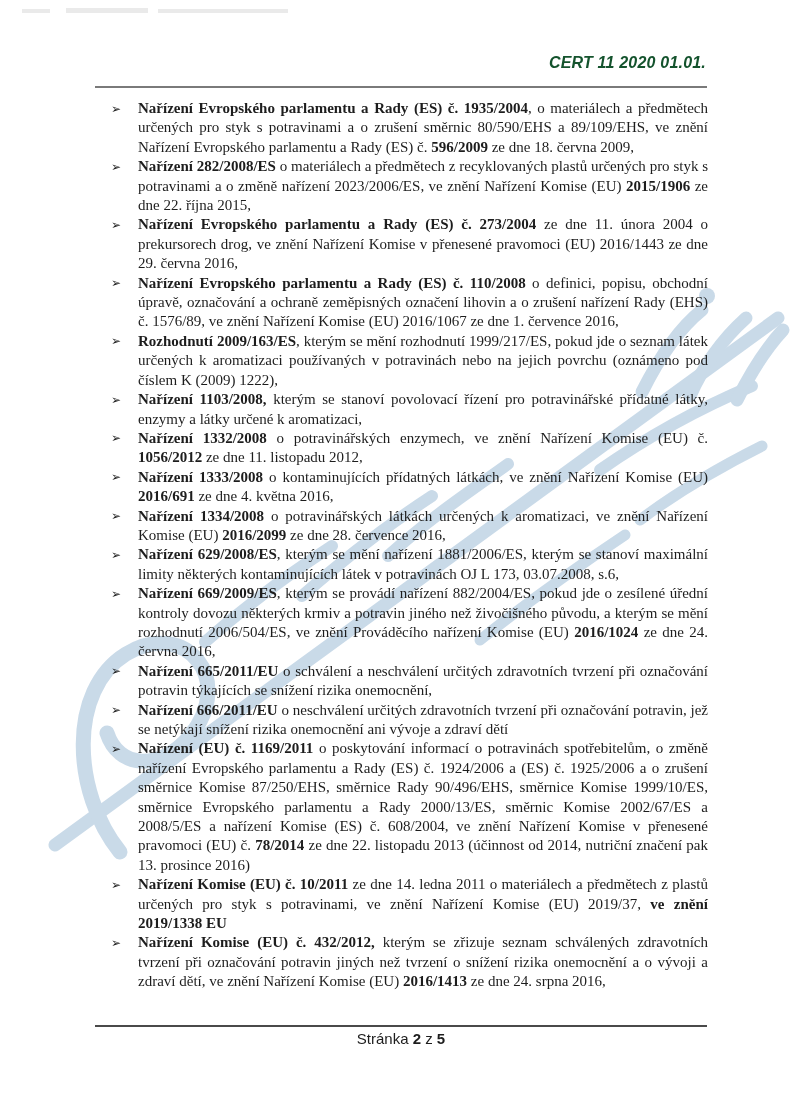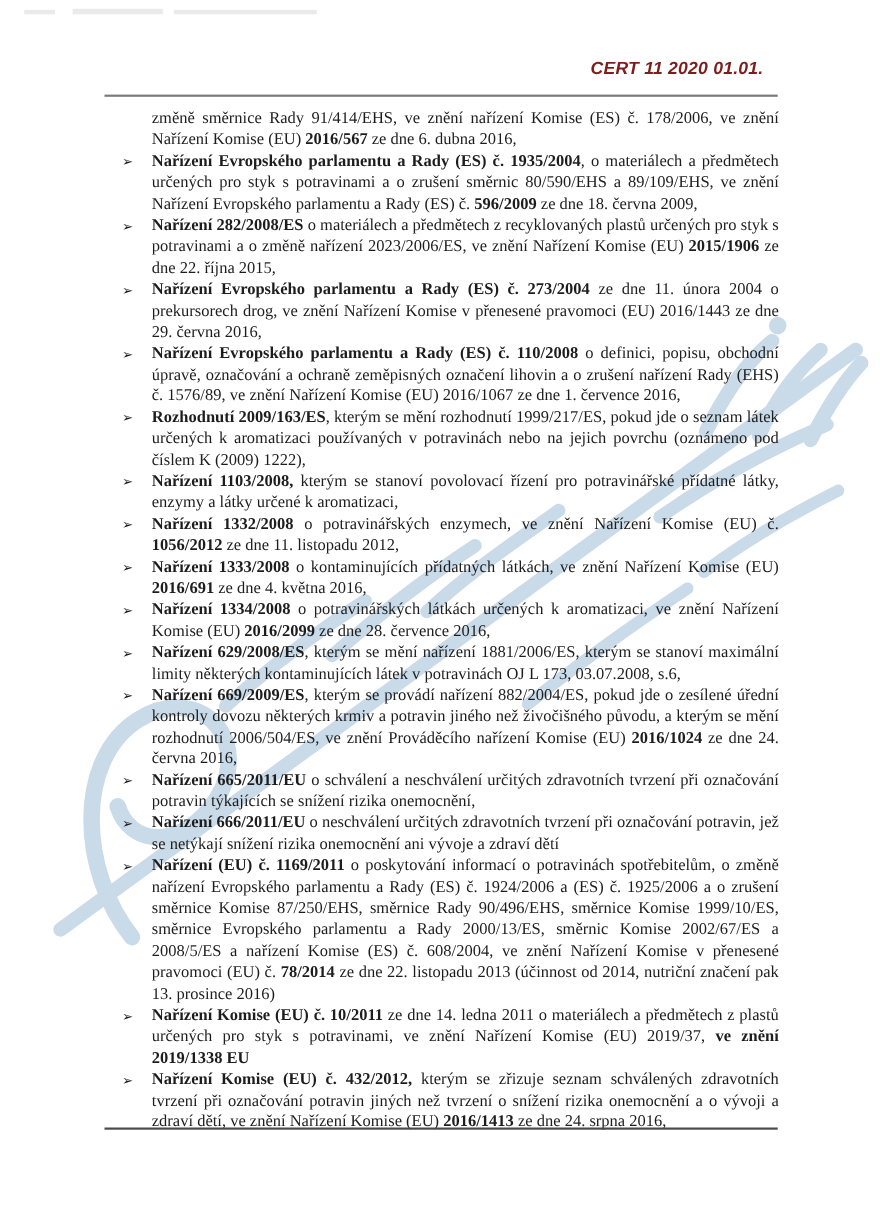--- a/index.html
+++ b/index.html
@@ -10,25 +10,25 @@
     position: relative;
     overflow: hidden;
   }
   .page { position: absolute; inset: 0; }
 
   
   .watermark-svg { position: absolute; inset: 0; z-index: 0; pointer-events: none; }
 
   
   .header-code {
-    position: absolute; top: 54px; right: 106px; z-index: 1;
+    position: absolute; top: 54px; right: 94px; z-index: 1;
     font-family: "Liberation Sans", sans-serif;
     font-style: italic; font-weight: bold;
     font-size: 16px; letter-spacing: 0.2px;
-    color: #7f1d1d;
+    color: #14532d;
   }
   .header-rule {
     position: absolute; top: 86px; left: 95px; width: 612px; height: 2px;
     background: #7a7a7a; z-index: 1;
   }
 
   
   .content {
     position: absolute; top: 99px; left: 95px; width: 613px; z-index: 1;
     color: #1d1d1d;
@@ -83,34 +83,39 @@
   </svg>
 
   <div class="scan-smudge" style="left:22px; top:9px; width:28px; height:4px;"></div>
   <div class="scan-smudge" style="left:66px; top:8px; width:82px; height:5px;"></div>
   <div class="scan-smudge" style="left:158px; top:9px; width:130px; height:4px;"></div>
 
   <div class="header-code">CERT 11 2020 01.01.</div>
   <div class="header-rule"></div>
 
   <div class="content">
-      <div class="item"><span>změně směrnice Rady 91/414/EHS, ve znění nařízení Komise (ES) č. 178/2006, ve znění Nařízení Komise (EU) </span><span class="b">2016/567</span><span> ze dne 6. dubna 2016,</span></div>
       <div class="item"><span class="bullet">➢</span><span class="b">Nařízení Evropského parlamentu a Rady (ES) č. 1935/2004</span><span>, o materiálech a předmětech určených pro styk s potravinami a o zrušení směrnic 80/590/EHS a 89/109/EHS, ve znění Nařízení Evropského parlamentu a Rady (ES) č. </span><span class="b">596/2009</span><span> ze dne 18. června 2009,</span></div>
       <div class="item"><span class="bullet">➢</span><span class="b">Nařízení 282/2008/ES</span><span> o materiálech a předmětech z recyklovaných plastů určených pro styk s potravinami a o změně nařízení 2023/2006/ES, ve znění Nařízení Komise (EU) </span><span class="b">2015/1906</span><span> ze dne 22. října 2015,</span></div>
       <div class="item"><span class="bullet">➢</span><span class="b">Nařízení Evropského parlamentu a Rady (ES) č. 273/2004</span><span> ze dne 11. února 2004 o prekursorech drog, ve znění Nařízení Komise v přenesené pravomoci (EU) 2016/1443 ze dne 29. června 2016,</span></div>
       <div class="item"><span class="bullet">➢</span><span class="b">Nařízení Evropského parlamentu a Rady (ES) č. 110/2008</span><span> o definici, popisu, obchodní úpravě, označování a ochraně zeměpisných označení lihovin a o zrušení nařízení Rady (EHS) č. 1576/89, ve znění Nařízení Komise (EU) 2016/1067 ze dne 1. července 2016,</span></div>
       <div class="item"><span class="bullet">➢</span><span class="b">Rozhodnutí 2009/163/ES</span><span>, kterým se mění rozhodnutí 1999/217/ES, pokud jde o seznam látek určených k aromatizaci používaných v potravinách nebo na jejich povrchu (oznámeno pod číslem K (2009) 1222),</span></div>
       <div class="item"><span class="bullet">➢</span><span class="b">Nařízení 1103/2008,</span><span> kterým se stanoví povolovací řízení pro potravinářské přídatné látky, enzymy a látky určené k aromatizaci,</span></div>
       <div class="item"><span class="bullet">➢</span><span class="b">Nařízení 1332/2008</span><span> o potravinářských enzymech, ve znění Nařízení Komise (EU) č. </span><span class="b">1056/2012</span><span> ze dne 11. listopadu 2012,</span></div>
       <div class="item"><span class="bullet">➢</span><span class="b">Nařízení 1333/2008</span><span> o kontaminujících přídatných látkách, ve znění Nařízení Komise (EU) </span><span class="b">2016/691</span><span> ze dne 4. května 2016,</span></div>
       <div class="item"><span class="bullet">➢</span><span class="b">Nařízení 1334/2008</span><span> o potravinářských látkách určených k aromatizaci, ve znění Nařízení Komise (EU) </span><span class="b">2016/2099</span><span> ze dne 28. července 2016,</span></div>
       <div class="item"><span class="bullet">➢</span><span class="b">Nařízení 629/2008/ES</span><span>, kterým se mění nařízení 1881/2006/ES, kterým se stanoví maximální limity některých kontaminujících látek v potravinách OJ L 173, 03.07.2008, s.6,</span></div>
       <div class="item"><span class="bullet">➢</span><span class="b">Nařízení 669/2009/ES</span><span>, kterým se provádí nařízení 882/2004/ES, pokud jde o zesílené úřední kontroly dovozu některých krmiv a potravin jiného než živočišného původu, a kterým se mění rozhodnutí 2006/504/ES, ve znění Prováděcího nařízení Komise (EU) </span><span class="b">2016/1024</span><span> ze dne 24. června 2016,</span></div>
       <div class="item"><span class="bullet">➢</span><span class="b">Nařízení 665/2011/EU</span><span> o schválení a neschválení určitých zdravotních tvrzení při označování potravin týkajících se snížení rizika onemocnění,</span></div>
       <div class="item"><span class="bullet">➢</span><span class="b">Nařízení 666/2011/EU</span><span> o neschválení určitých zdravotních tvrzení při označování potravin, jež se netýkají snížení rizika onemocnění ani vývoje a zdraví dětí</span></div>
       <div class="item"><span class="bullet">➢</span><span class="b">Nařízení (EU) č. 1169/2011</span><span> o poskytování informací o potravinách spotřebitelům, o změně nařízení Evropského parlamentu a Rady (ES) č. 1924/2006 a (ES) č. 1925/2006 a o zrušení směrnice Komise 87/250/EHS, směrnice Rady 90/496/EHS, směrnice Komise 1999/10/ES, směrnice Evropského parlamentu a Rady 2000/13/ES, směrnic Komise 2002/67/ES a 2008/5/ES a nařízení Komise (ES) č. 608/2004, ve znění Nařízení Komise v přenesené pravomoci (EU) č. </span><span class="b">78/2014</span><span> ze dne 22. listopadu 2013 (účinnost od 2014, nutriční značení pak 13. prosince 2016)</span></div>
       <div class="item"><span class="bullet">➢</span><span class="b">Nařízení Komise (EU) č. 10/2011</span><span> ze dne 14. ledna 2011 o materiálech a předmětech z plastů určených pro styk s potravinami, ve znění Nařízení Komise (EU) 2019/37, </span><span class="b">ve znění 2019/1338 EU</span></div>
       <div class="item"><span class="bullet">➢</span><span class="b">Nařízení Komise (EU) č. 432/2012,</span><span> kterým se zřizuje seznam schválených zdravotních tvrzení při označování potravin jiných než tvrzení o snížení rizika onemocnění a o vývoji a zdraví dětí, ve znění Nařízení Komise (EU) </span><span class="b">2016/1413</span><span> ze dne 24. srpna 2016,</span></div>
     </div>
 
   <div class="footer-rule"></div>
+  <div class="footer-text">
+    <span>Stránka</span>
+    <span class="b">2</span>
+    <span>z</span>
+    <span class="b">5</span>
+  </div>
 
 </div>
 
 </body></html>

